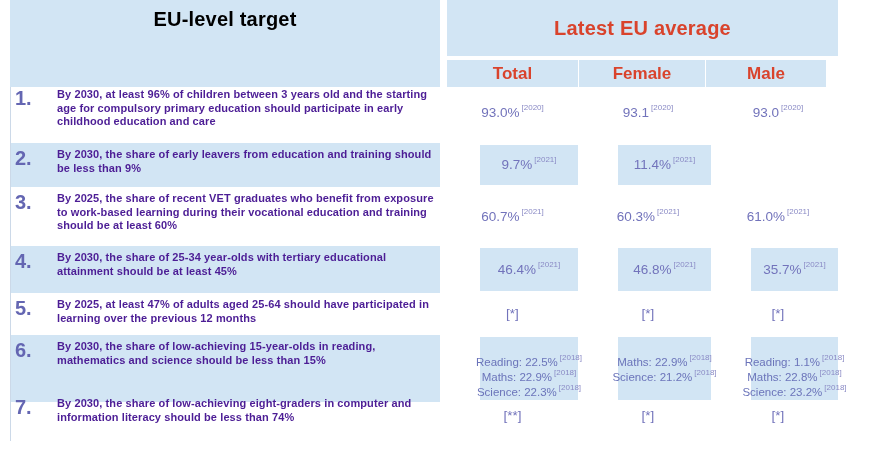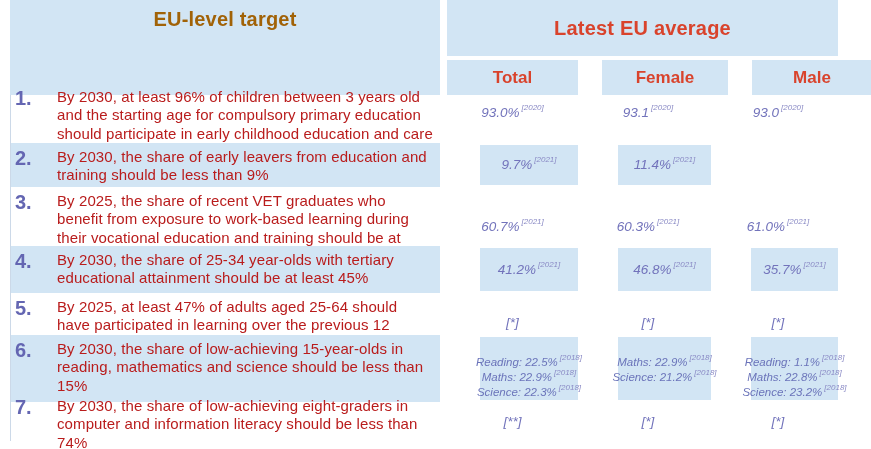--- a/index.html
+++ b/index.html
@@ -15,37 +15,37 @@
   .header-row{
     display:grid;
     grid-template-columns:430px 131px 126px 120px;
     column-gap:7px;
     height:83px;
   }
   .hdr-left{
     background:#d2e5f4;
     display:flex;align-items:flex-start;justify-content:center;
     padding-top:8px;
-    color:#a16207;font-weight:bold;font-size:20px;letter-spacing:.2px;
+    color:#000000;font-weight:bold;font-size:20px;letter-spacing:.2px;
   }
   .hdr-right{
     grid-column:2 / 5;
     display:flex;flex-direction:column;
   }
   .hdr-span{
     background:#d2e5f4;height:56px;
     display:flex;align-items:center;justify-content:center;
     color:#d9432c;font-weight:bold;font-size:20px;letter-spacing:.2px;
   }
   .subhdr-row{
     margin-top:4px;
     display:grid;
     grid-template-columns:131px 126px 120px;
-    column-gap:24px;
-    height:35px;
+    column-gap:1px;
+    height:27px;
   }
   .subhdr{
     background:#d2e5f4;
     display:flex;align-items:center;justify-content:center;
     color:#d9432c;font-weight:bold;font-size:17px;
   }
   
   .tbody{border-left:1px solid #ccd9e8;}
   .trow{
     display:grid;
@@ -64,29 +64,29 @@
   .lcell{
     display:flex;align-items:flex-start;
     padding-top:5px;box-sizing:border-box;
   }
   .num{
     width:46px;box-sizing:border-box;padding-left:4px;
     color:#6466b2;font-weight:bold;font-size:20px;line-height:1;
     flex-shrink:0;
   }
   .target{
-    color:#b91c1c;font-weight:normal;font-size:15px;line-height:1.23;
+    color:#4c1d95;font-weight:bold;font-size:11px;line-height:1.23;
     padding-right:6px;letter-spacing:.1px;
   }
   .vcell{
     margin:2px 0;
     display:flex;flex-direction:column;align-items:center;justify-content:center;
     color:#7273bb;font-size:13.5px;
   }
-  .vline{white-space:nowrap;line-height:1.25;font-style:italic;}
+  .vline{white-space:nowrap;line-height:1.25;}
   .vcell.multi{font-size:11.5px;justify-content:flex-start;padding-top:17px;box-sizing:border-box;color:#6b74ba;}
   .sup{
     font-size:8px;vertical-align:super;color:#8a8ac5;margin-left:2px;
     position:relative;top:-1px;
   }
 </style>
 </head>
 <body>
 
 <div class="table">
@@ -143,21 +143,21 @@
         <div class="vcell">
           <div class="vline"><span>61.0%</span><span class="sup">[2021]</span></div>
         </div>
       </div>
       <div class="trow blue">
         <div class="lcell">
           <div class="num">4.</div>
           <div class="target">By 2030, the share of 25-34 year-olds with tertiary educational attainment should be at least 45%</div>
         </div>
         <div class="vcell">
-          <div class="vline"><span>41.2%</span><span class="sup">[2021]</span></div>
+          <div class="vline"><span>46.4%</span><span class="sup">[2021]</span></div>
         </div>
         <div class="vcell">
           <div class="vline"><span>46.8%</span><span class="sup">[2021]</span></div>
         </div>
         <div class="vcell">
           <div class="vline"><span>35.7%</span><span class="sup">[2021]</span></div>
         </div>
       </div>
       <div class="trow white">
         <div class="lcell">

